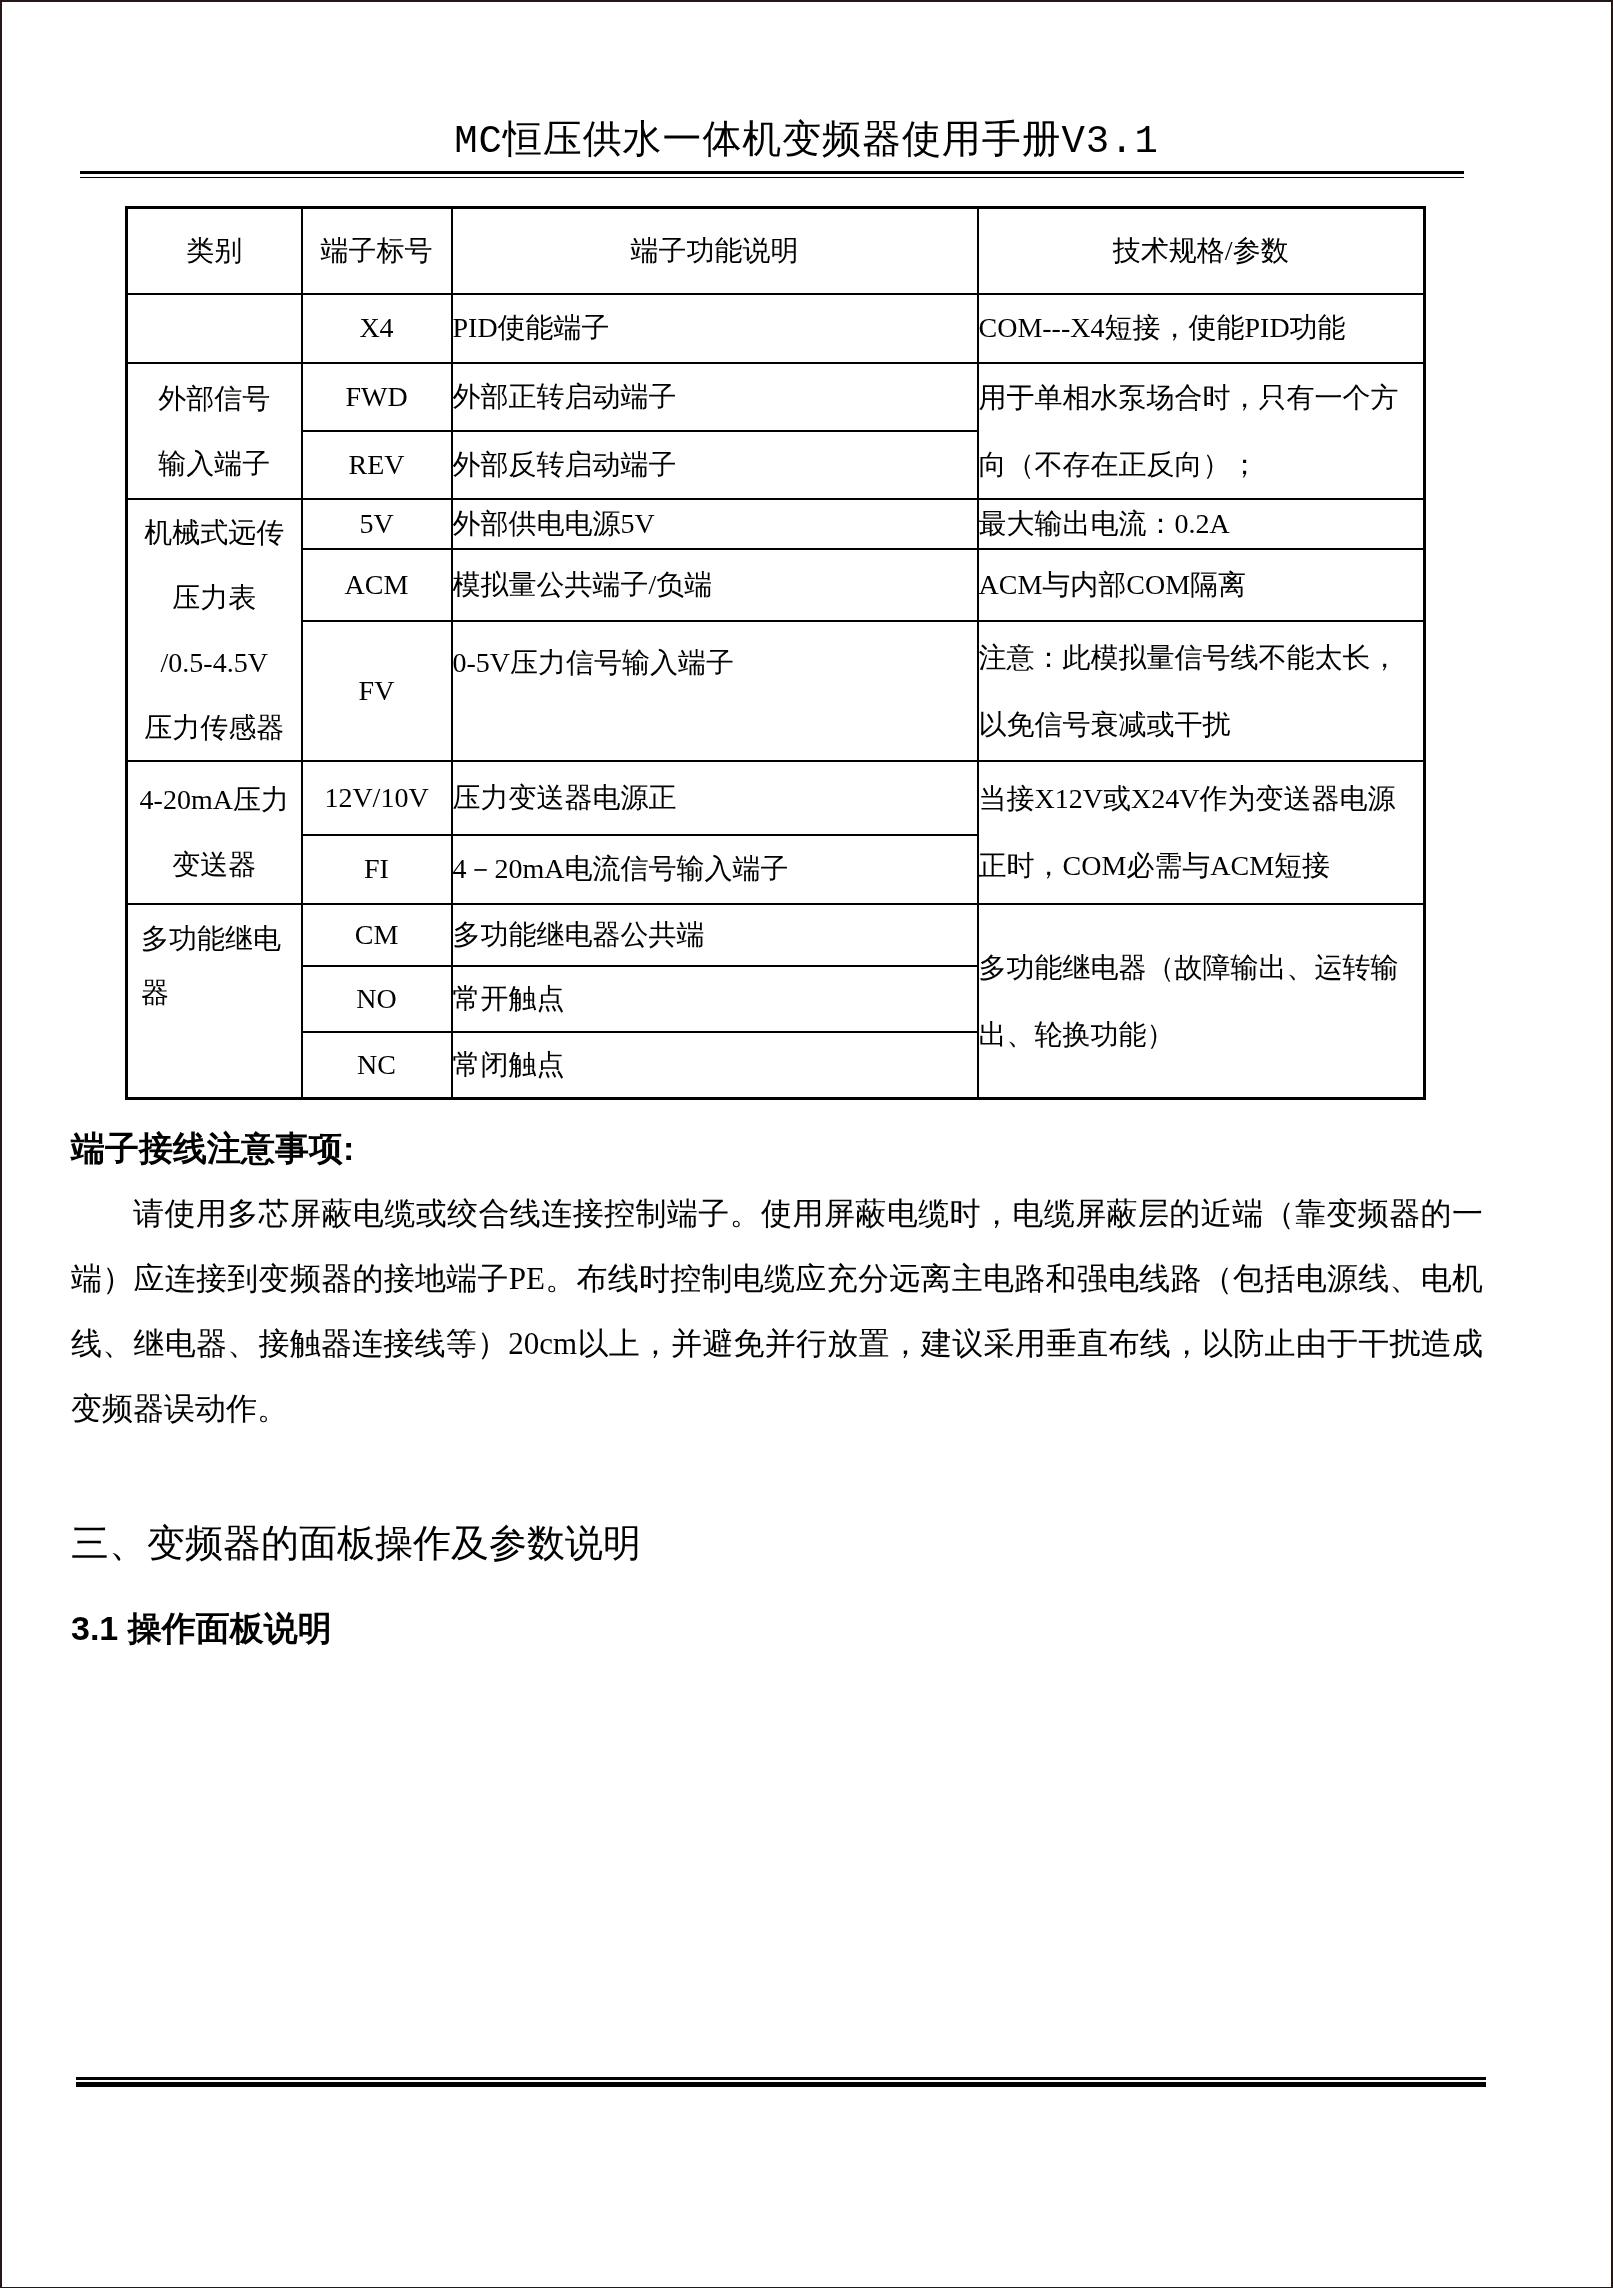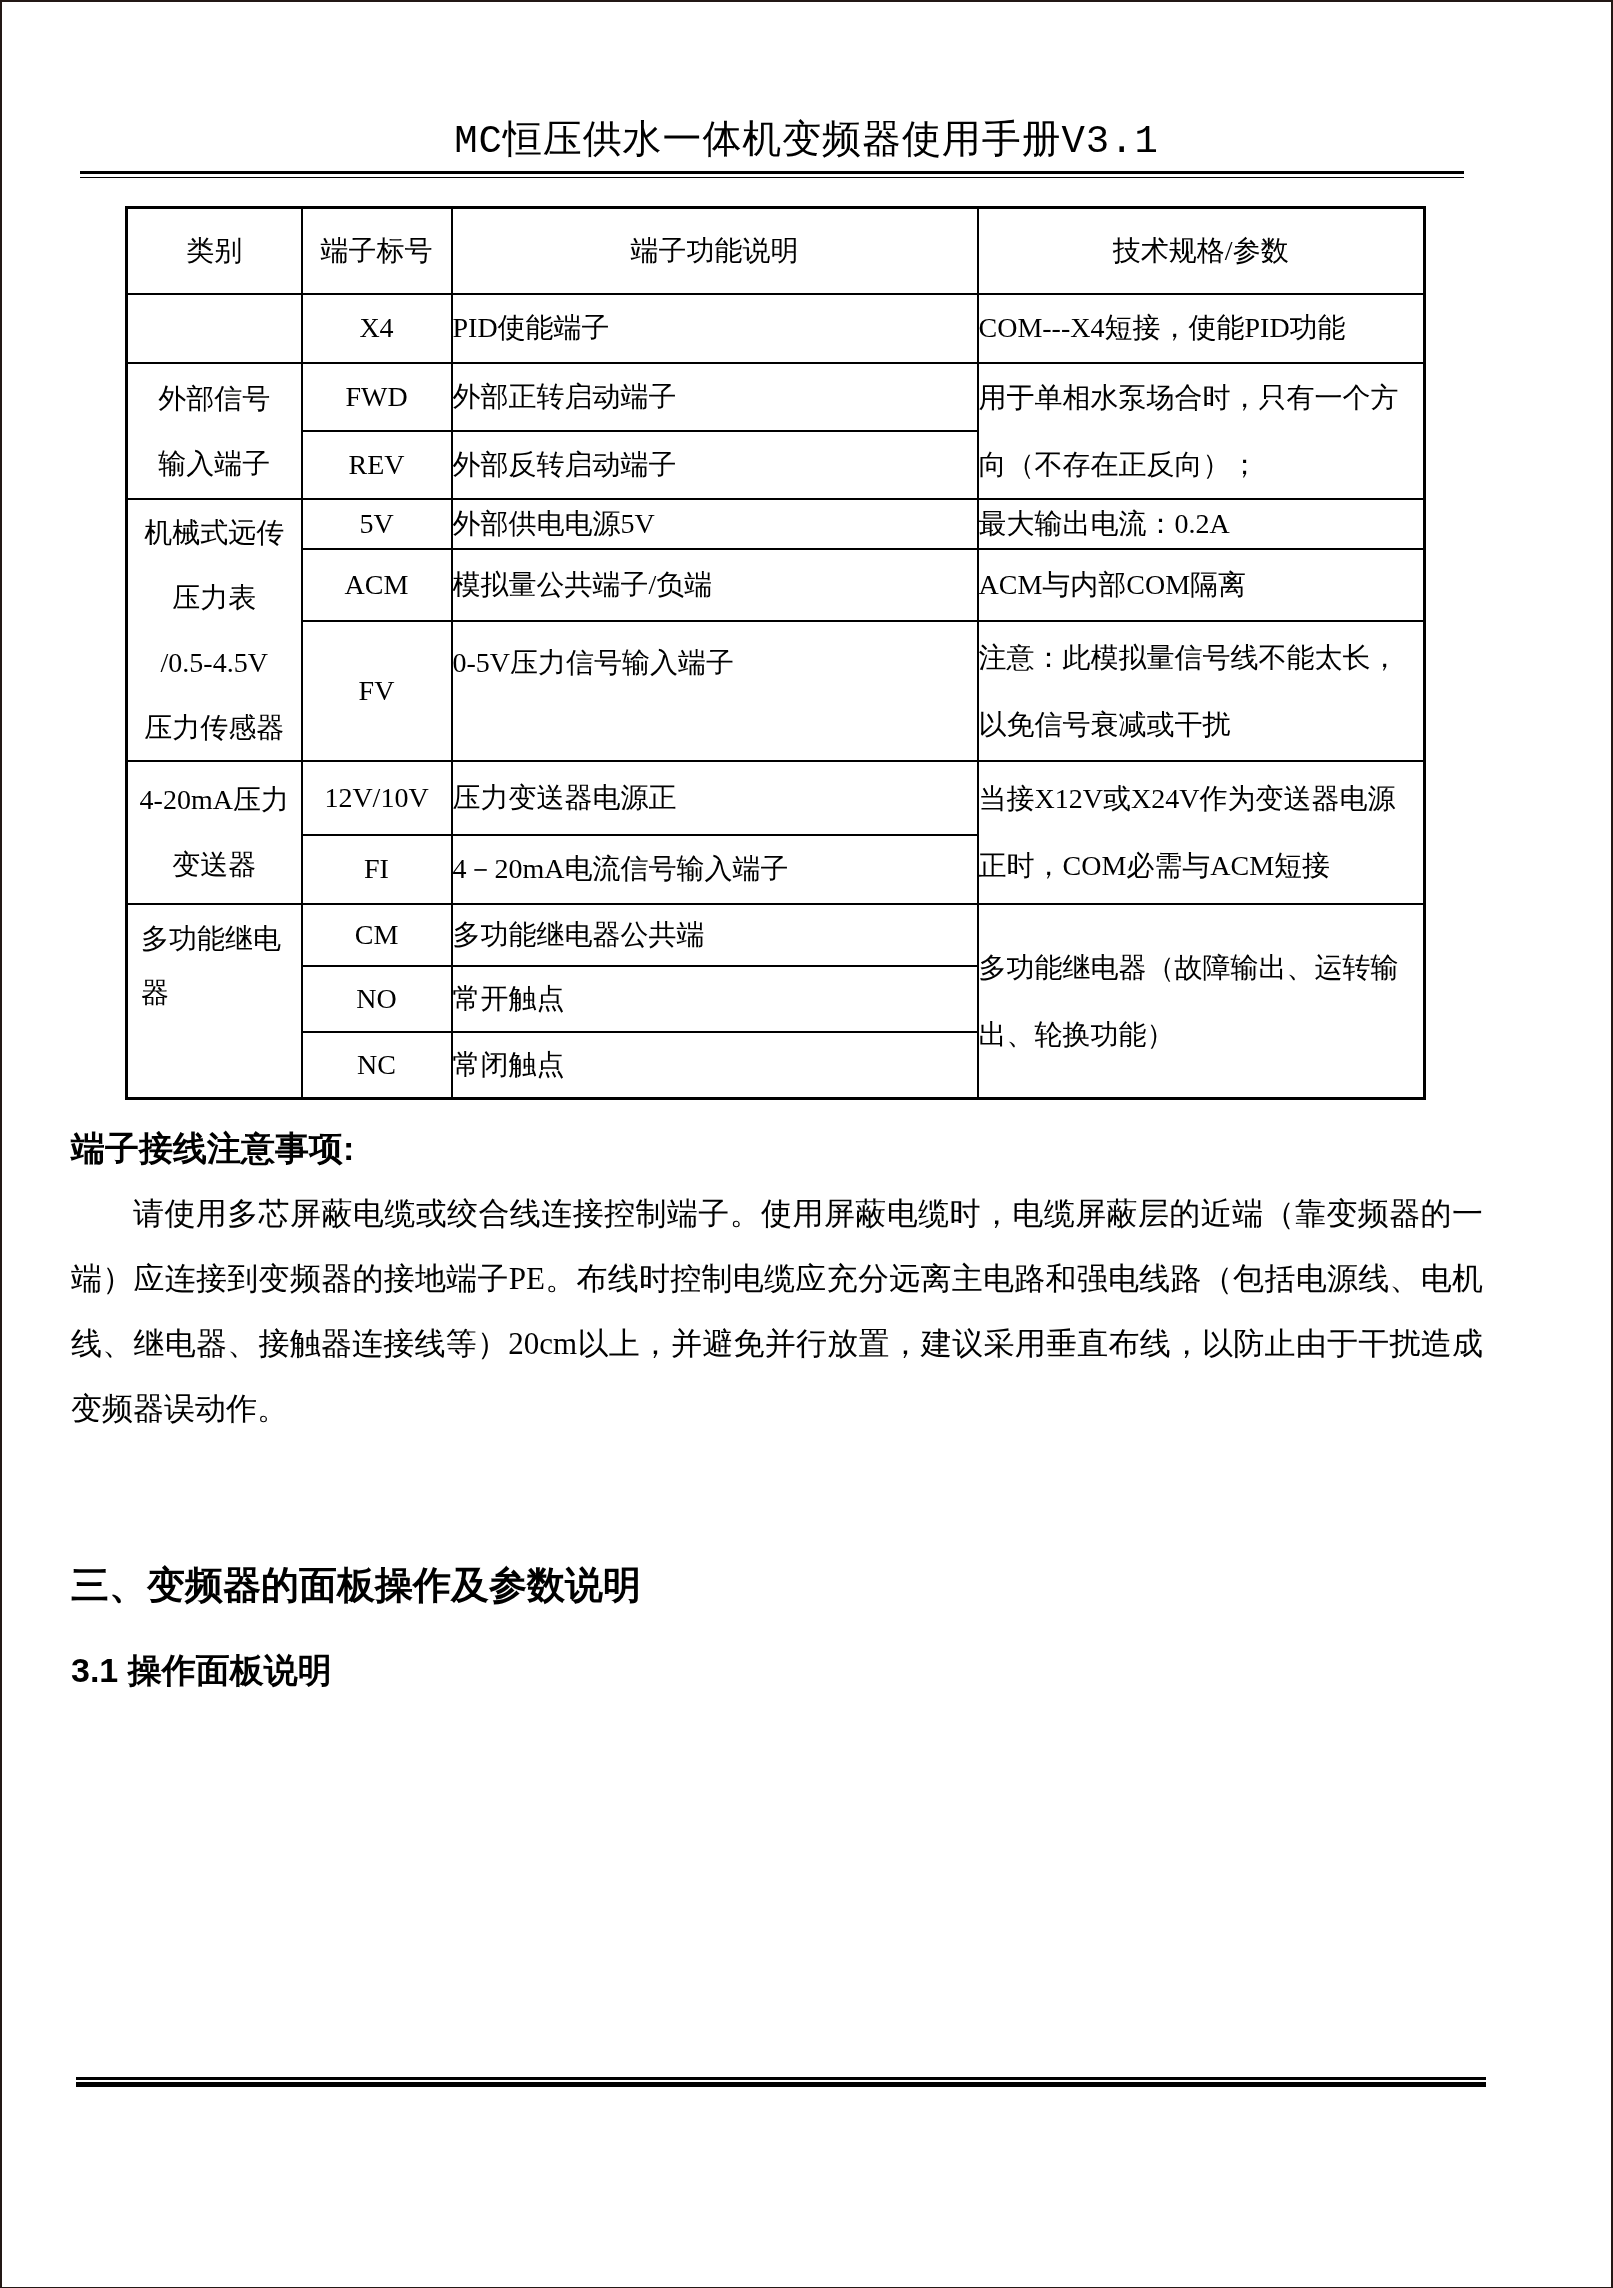--- a/index.html
+++ b/index.html
@@ -78,23 +78,23 @@
   }
   .para{
     margin-top:11px;
     width:1412px;
     font-size:31px;
     line-height:65px;
     text-indent:2em;
     text-align:justify;
   }
   .chapter-heading{
-    margin-top:120px;
+    margin-top:78px;
     font-family:"Liberation Sans","DejaVu Sans",sans-serif;
-    font-weight:700;
+    font-weight:400;
     font-size:38px;
     line-height:48px;
   }
   .sub-heading{
     margin-top:39px;
     font-family:"Liberation Sans","DejaVu Sans",sans-serif;
     font-weight:700;
     font-size:34px;
     line-height:44px;
   }

